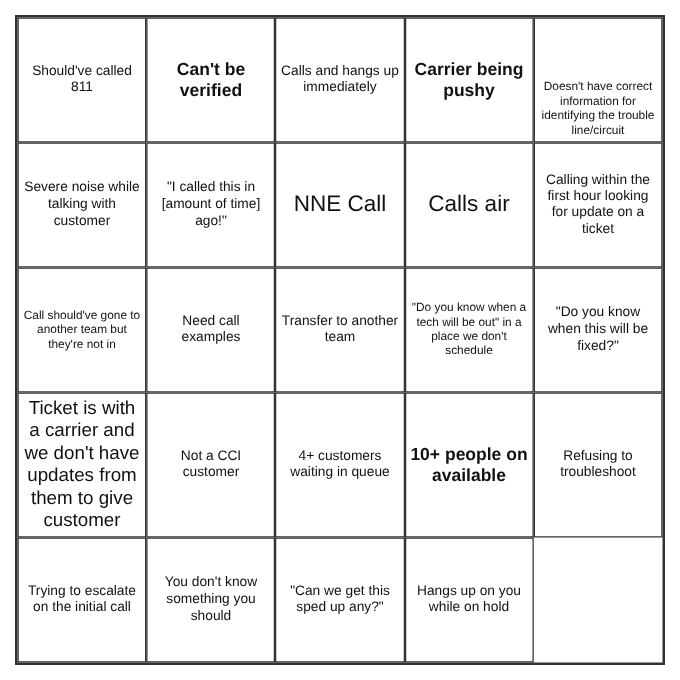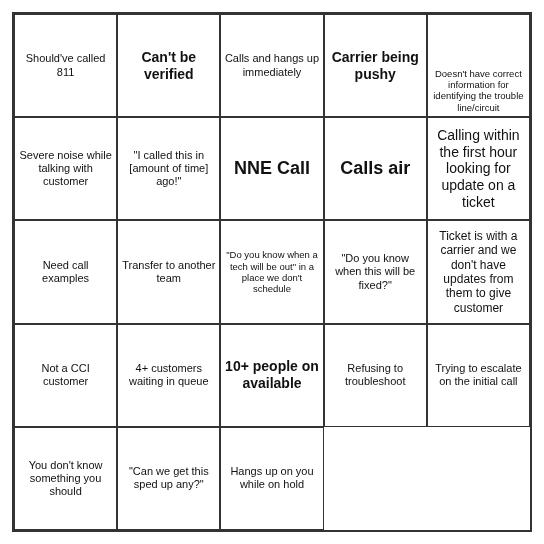--- a/index.html
+++ b/index.html
@@ -30,21 +30,21 @@
       align-items: center;
       justify-content: center;
       text-align: center;
       padding: 3px;
       font-size: 11px;
       line-height: 1.2;
       color: #111;
     }
     .cell.large-text {
       font-size: 18px;
-      font-weight: bold;
+      font-weight: normal;
     }
     .cell.medium-text {
       font-size: 14px;
       font-weight: bold;
     }
   </style>
 </head>
 <body>
 
 <div class="bingo-container">
@@ -69,36 +69,39 @@
       </div>
       <div class="cell">
         <span>"I called this in [amount of time] ago!"</span>
       </div>
       <div class="cell large-text">
         <span>NNE Call</span>
       </div>
       <div class="cell large-text">
         <span>Calls air</span>
       </div>
-      <div class="cell" style="font-size: 14px;">
+      <div class="cell" style="font-size: 11px;">
         <span>Calling within the first hour looking for update on a ticket</span>
+      </div>
+      <div class="cell" style="font-size: 9.5px;">
+        <span>Call should've gone to another team but they're not in</span>
       </div>
       <div class="cell">
         <span>Need call examples</span>
       </div>
       <div class="cell">
         <span>Transfer to another team</span>
       </div>
       <div class="cell" style="font-size: 9.5px;">
         <span>"Do you know when a tech will be out" in a place we don't schedule</span>
       </div>
       <div class="cell">
         <span>"Do you know when this will be fixed?"</span>
       </div>
-      <div class="cell" style="font-size: 12px;">
+      <div class="cell" style="font-size: 15px;">
         <span>Ticket is with a carrier and we don't have updates from them to give customer</span>
       </div>
       <div class="cell">
         <span>Not a CCI customer</span>
       </div>
       <div class="cell">
         <span>4+ customers waiting in queue</span>
       </div>
       <div class="cell medium-text">
         <span>10+ people on available</span>

